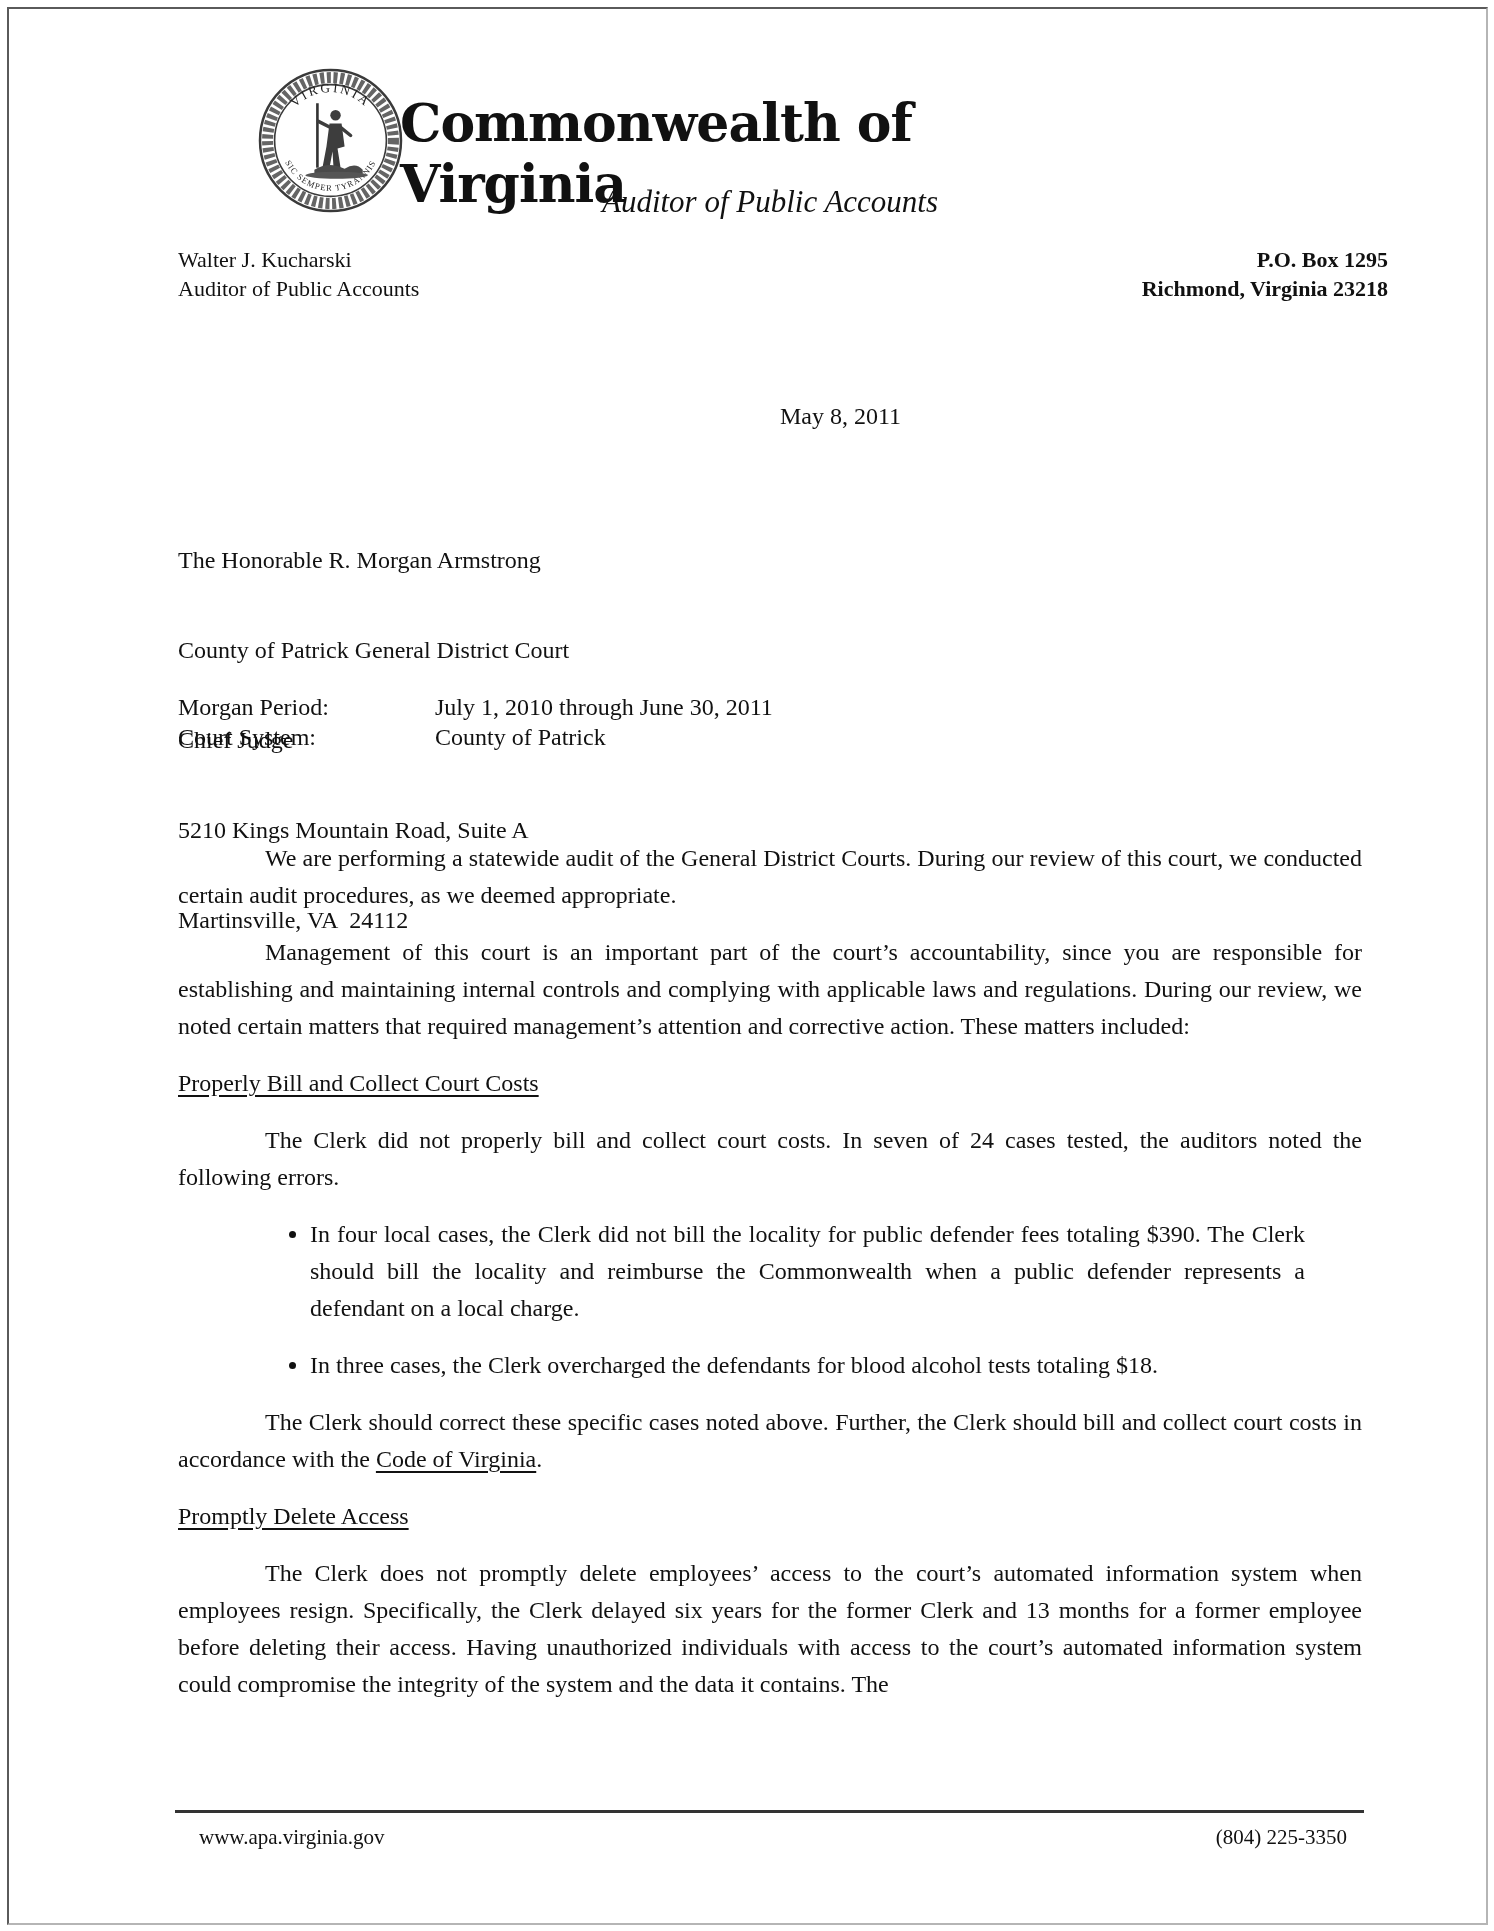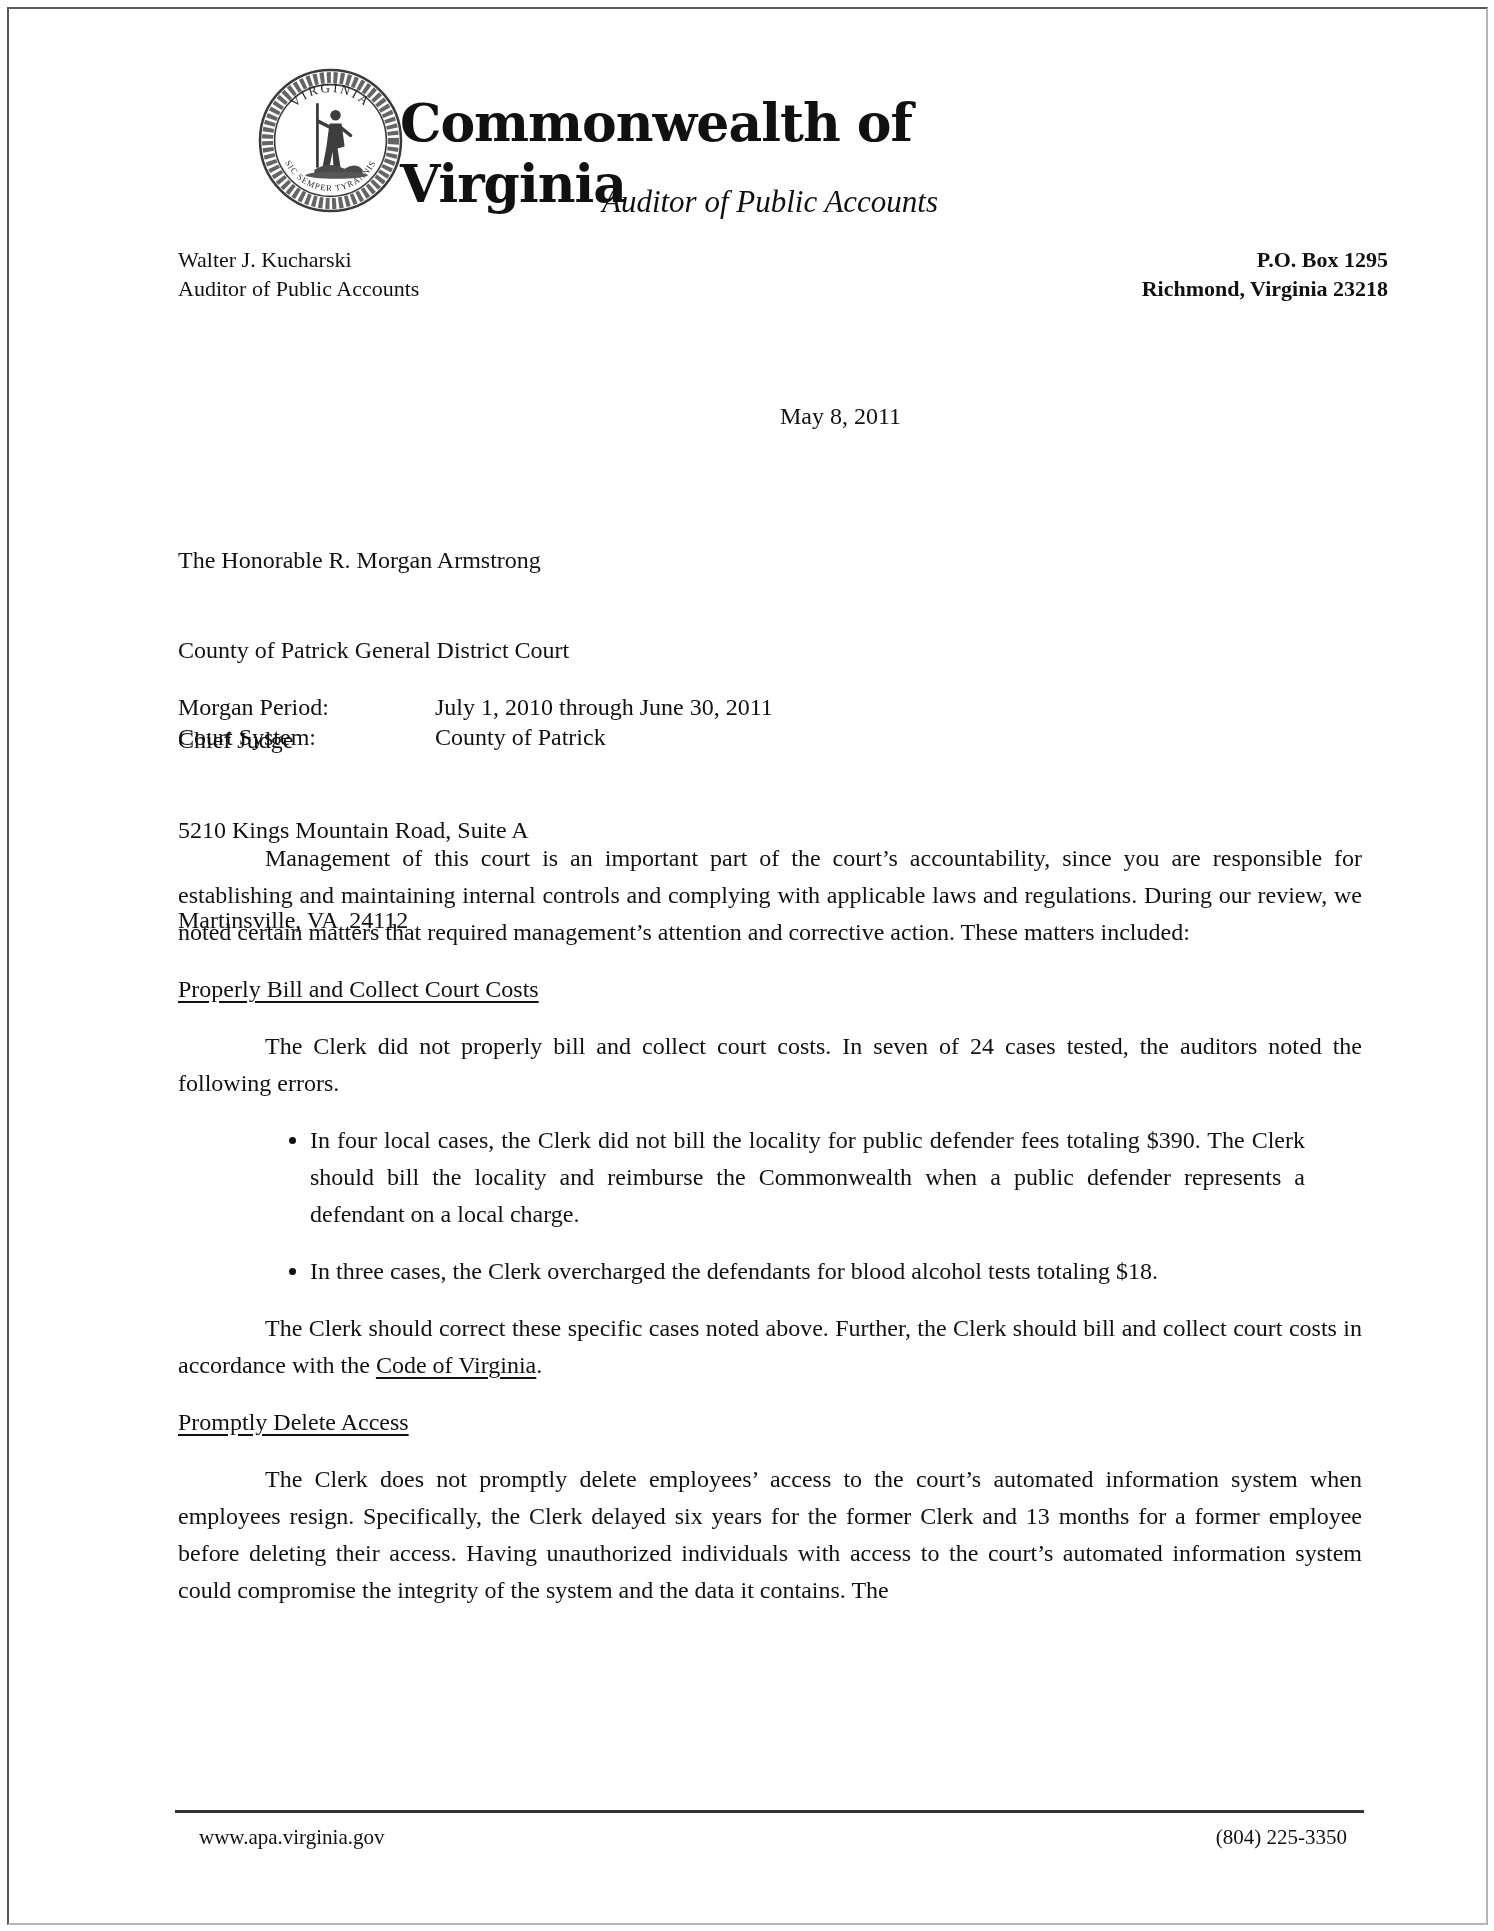--- a/index.html
+++ b/index.html
@@ -127,20 +127,21 @@
       <span class="lbl">Morgan Period:</span>
       <span>July 1, 2010 through June 30, 2011</span>
     </div>
     <div class="row">
       <span class="lbl">Court System:</span>
       <span>County of Patrick</span>
     </div>
   </div>
 
   <div class="body-text">
+    <p class="indent">We are performing a statewide audit of the General District Courts.  During our review of this court, we conducted certain audit procedures, as we deemed appropriate.</p>
     <p class="indent">Management of this court is an important part of the court’s accountability, since you are responsible for establishing and maintaining internal controls and complying with applicable laws and regulations.  During our review, we noted certain matters that required management’s attention and corrective action.  These matters included:</p>
 
     <h3 class="section-heading">Properly Bill and Collect Court Costs</h3>
     <p class="indent">The Clerk did not properly bill and collect court costs.  In seven of 24 cases tested, the auditors noted the following errors.</p>
 
     <ul class="findings">
       <li>In four local cases, the Clerk did not bill the locality for public defender fees totaling $390.  The Clerk should bill the locality and reimburse the Commonwealth when a public defender represents a defendant on a local charge.</li>
       <li>In three cases, the Clerk overcharged the defendants for blood alcohol tests totaling $18.</li>
     </ul>
 

